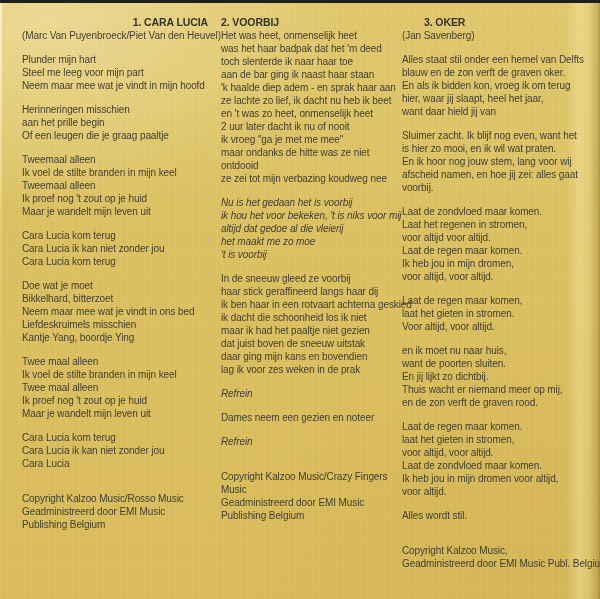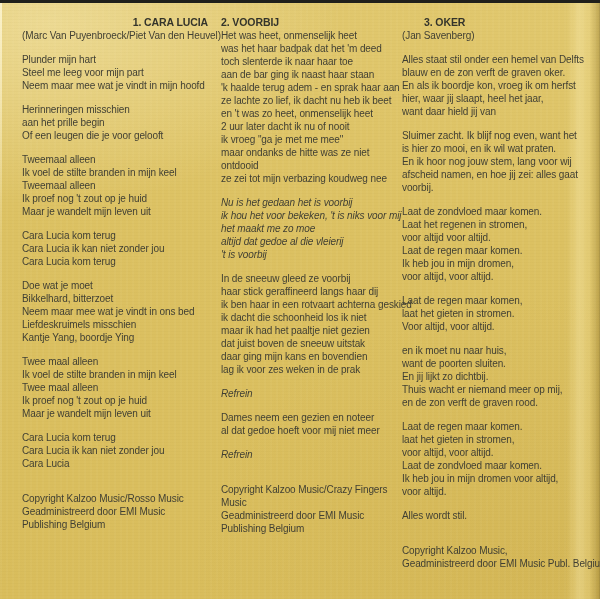--- a/index.html
+++ b/index.html
@@ -96,21 +96,21 @@
     <div class="song-credit">(Marc Van Puyenbroeck/Piet Van den Heuvel)</div>
     <div>
         <div class="stanza">
           <div class="line">Plunder mijn hart</div>
           <div class="line">Steel me leeg voor mijn part</div>
           <div class="line">Neem maar mee wat je vindt in mijn hoofd</div>
         </div>
         <div class="stanza">
           <div class="line">Herinneringen misschien</div>
           <div class="line">aan het prille begin</div>
-          <div class="line">Of een leugen die je voor gelooft</div>
+          <div class="line">Of een leugen die je graag paaltje</div>
         </div>
         <div class="stanza">
           <div class="line">Tweemaal alleen</div>
           <div class="line">Ik voel de stilte branden in mijn keel</div>
           <div class="line">Tweemaal alleen</div>
           <div class="line">Ik proef nog 't zout op je huid</div>
           <div class="line">Maar je wandelt mijn leven uit</div>
         </div>
         <div class="stanza">
           <div class="line">Cara Lucia kom terug</div>
@@ -145,73 +145,72 @@
   </div>
 
   <div class="col col-2">
     <h2 class="song-title" style="color: rgb(52, 52, 43);">2. VOORBIJ</h2>
     <div>
         <div class="stanza">
           <div class="line">Het was heet, onmenselijk heet</div>
           <div class="line">was het haar badpak dat het 'm deed</div>
           <div class="line">toch slenterde ik naar haar toe</div>
           <div class="line">aan de bar ging ik naast haar staan</div>
-          <div class="line">'k haalde terug adem - en sprak haar aan</div>
+          <div class="line">'k haalde diep adem - en sprak haar aan</div>
           <div class="line">ze lachte zo lief, ik dacht nu heb ik beet</div>
           <div class="line">en 't was zo heet, onmenselijk heet</div>
           <div class="line">2 uur later dacht ik nu of nooit</div>
           <div class="line">ik vroeg "ga je met me mee"</div>
           <div class="line">maar ondanks de hitte was ze niet</div>
           <div class="line">ontdooid</div>
           <div class="line">ze zei tot mijn verbazing koudweg nee</div>
         </div>
         <div class="stanza italic">
           <div class="line">Nu is het gedaan het is voorbij</div>
           <div class="line">ik hou het voor bekeken, 't is niks voor mij</div>
+          <div class="line">altijd dat gedoe al die vleierij</div>
           <div class="line">het maakt me zo moe</div>
-          <div class="line">altijd dat gedoe al die vleierij</div>
           <div class="line">'t is voorbij</div>
         </div>
         <div class="stanza">
           <div class="line">In de sneeuw gleed ze voorbij</div>
           <div class="line">haar stick geraffineerd langs haar dij</div>
           <div class="line">ik ben haar in een rotvaart achterna geskied</div>
           <div class="line">ik dacht die schoonheid los ik niet</div>
           <div class="line">maar ik had het paaltje niet gezien</div>
           <div class="line">dat juist boven de sneeuw uitstak</div>
           <div class="line">daar ging mijn kans en bovendien</div>
           <div class="line">lag ik voor zes weken in de prak</div>
         </div>
         <div class="stanza italic">
           <div class="line">Refrein</div>
         </div>
         <div class="stanza">
           <div class="line">Dames neem een gezien en noteer</div>
-          <div class="line">al dat gedoe hoeft voor mij niet meer</div>
         </div>
         <div class="stanza italic">
           <div class="line">Refrein</div>
         </div>
       </div>
     <div class="copyright">
         <div class="line">Copyright Kalzoo Music/Crazy Fingers</div>
         <div class="line">Music</div>
         <div class="line">Geadministreerd door EMI Music</div>
         <div class="line">Publishing Belgium</div>
       </div>
   </div>
 
   <div class="col col-3">
     <h2 class="song-title" style="color: rgb(52, 52, 43); margin-left: 22px;">3. OKER</h2>
     <div class="song-credit">(Jan Savenberg)</div>
     <div>
         <div class="stanza">
           <div class="line">Alles staat stil onder een hemel van Delfts</div>
           <div class="line">blauw en de zon verft de graven oker.</div>
-          <div class="line">En als ik boordje kon, vroeg ik om herfst</div>
+          <div class="line">En als ik bidden kon, vroeg ik om terug</div>
           <div class="line">hier, waar jij slaapt, heel het jaar,</div>
           <div class="line">want daar hield jij van</div>
         </div>
         <div class="stanza">
           <div class="line">Sluimer zacht. Ik blijf nog even, want het</div>
           <div class="line">is hier zo mooi, en ik wil wat praten.</div>
           <div class="line">En ik hoor nog jouw stem, lang voor wij</div>
           <div class="line">afscheid namen, en hoe jij zei: alles gaat</div>
           <div class="line">voorbij.</div>
         </div>

